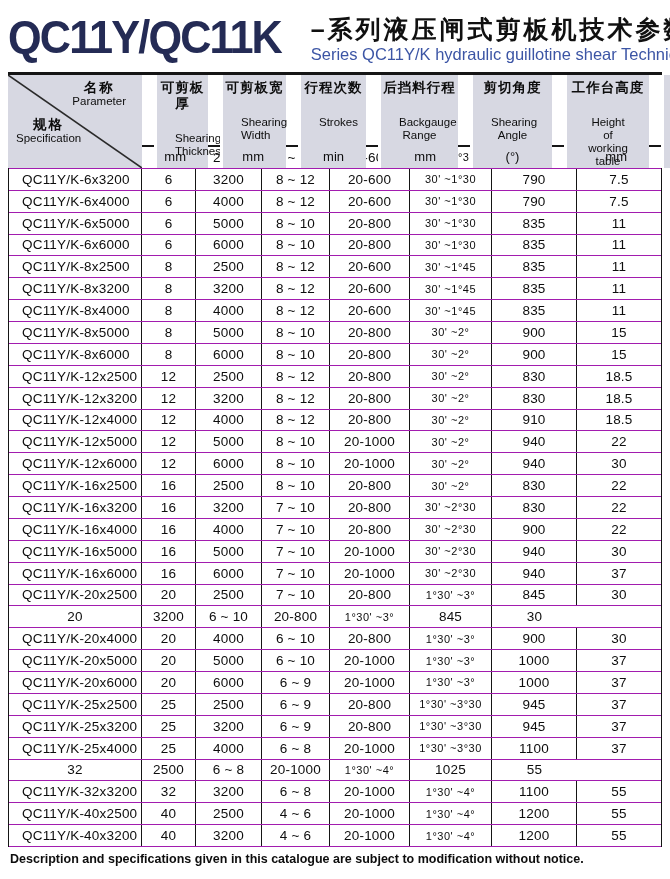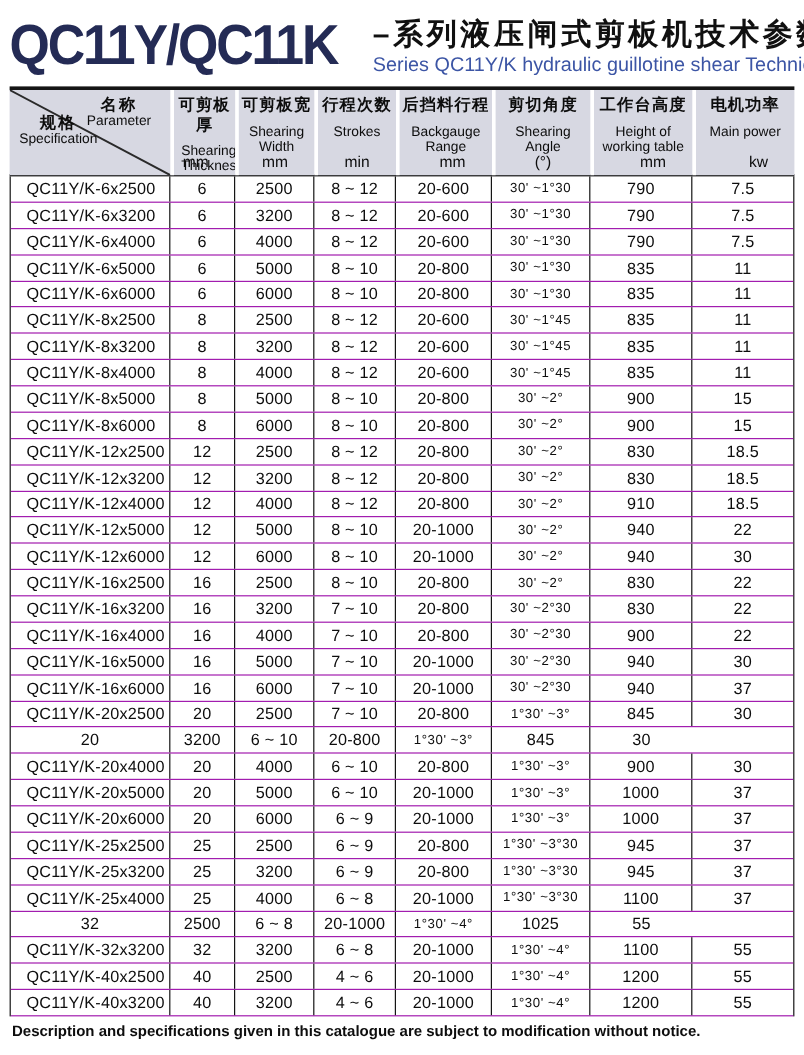--- a/index.html
+++ b/index.html
@@ -17,26 +17,26 @@
     transform:scaleX(.92);transform-origin:left top;white-space:nowrap;
   }
   .titles{margin-left:6px;padding-top:6px;}
   .title-zh{font-weight:bold;font-size:25px;line-height:28px;letter-spacing:3px;color:#101010;white-space:nowrap;}
   .subtitle-en{font-size:16.5px;line-height:22px;letter-spacing:0;white-space:nowrap;}
 
   
   .spec-table{width:654px;border-top:3px solid #151515;}
   .thead{
     display:grid;grid-template-columns:134px 54px 66px 68px 80px 82px 85px 85px;
-    height:70px;border-bottom:2px solid #151515;background:#fff;
+    height:70px;border-bottom:2px solid #151515;background:#fff;gap:12px;
   }
   .th,.corner{box-sizing:border-box;position:relative;}
   .th{border-left:3px solid #fff;padding-top:5px;text-align:center;}
   .th-zh{font-weight:bold;font-size:13.5px;letter-spacing:1px;line-height:16px;}
-  .th-en{font-size:11.5px;line-height:13px;margin-top:8px;padding:0 6px;}
+  .th-en{font-size:11.5px;line-height:13px;margin-top:20px;padding:0 18px;}
   .th-unit{position:absolute;bottom:4px;right:22px;font-size:13px;}
   .th-unit.center{right:0;left:0;text-align:center;}
   .corner{overflow:hidden;}
   .corner svg{position:absolute;left:0;top:0;width:100%;height:100%;}
   .corner-top{position:absolute;top:5px;right:16px;text-align:center;}
   .corner-bottom{position:absolute;bottom:23px;left:8px;text-align:center;}
   .corner .zh{font-weight:bold;font-size:13.5px;letter-spacing:2px;line-height:15px;display:block;}
   .corner .en{font-size:11.5px;line-height:13px;display:block;}
 
   .tbody{border-left:1px solid #151515;border-right:1px solid #151515;}

